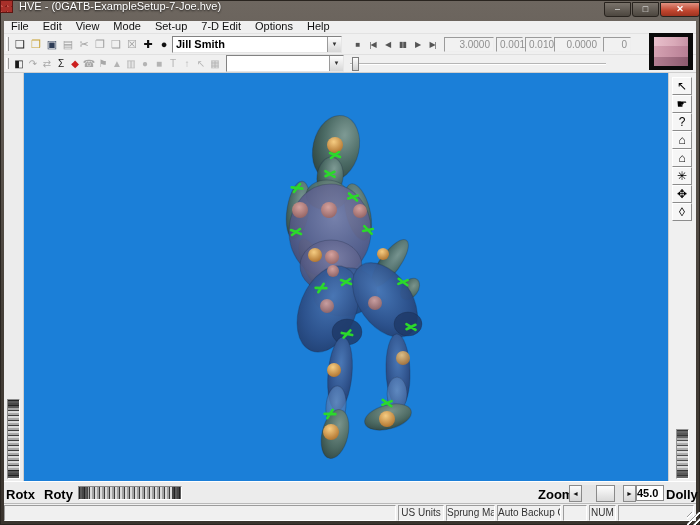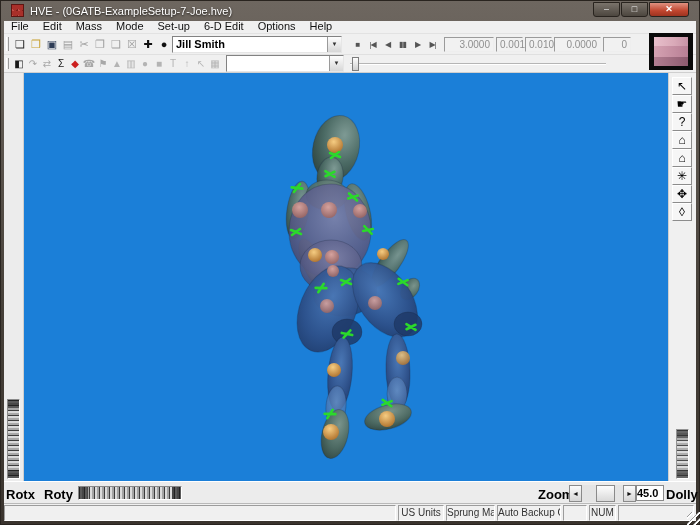--- a/index.html
+++ b/index.html
@@ -1,20 +1,20 @@
 <!DOCTYPE html>
 <html><head>
 <meta charset="utf-8">
 <style>
   html,body{margin:0;padding:0;background:#888;}
   *{box-sizing:border-box;font-family:"Liberation Sans",sans-serif;}
   .window{position:relative;width:700px;height:525px;background:linear-gradient(#6e6760,#453f38 60%,#3a342e);
           box-shadow:inset 0 0 0 1px #29241f;overflow:hidden;}
   
-  .titlebar{position:absolute;left:0;top:0;width:700px;height:21px;display:flex;align-items:center;padding:0 11px;}
+  .titlebar{position:absolute;left:0;top:0;width:700px;height:21px;display:flex;align-items:flex-start;padding:0 0;}
   .appicon{width:13px;height:13px;background:#a8302a;border:1px solid #5e1511;
            background-image:linear-gradient(45deg,#c4524a 25%,transparent 25%),linear-gradient(-45deg,#7c1f1a 25%,transparent 25%);
            background-size:6px 6px;margin-right:6px;flex:0 0 auto;}
   .title{color:#fff;font-size:11px;text-shadow:0 1px 2px rgba(0,0,0,.8);white-space:nowrap;}
   .wbtns{margin-left:auto;display:flex;align-items:flex-start;height:100%;padding-top:2px;}
   .wbtn{width:27px;height:15px;background:linear-gradient(#7a736b,#4c463f);border:1px solid #28231e;border-radius:0 0 3px 3px;
         color:#eee;font-size:9px;line-height:13px;text-align:center;margin-left:1px;cursor:default;}
   .wbtn.close{width:40px;background:linear-gradient(#e09180,#c0452e 60%,#9e3320);color:#fff;font-weight:bold;}
   
   .client{position:absolute;left:4px;top:21px;width:692px;height:500px;background:#f0f0f0;}
@@ -98,24 +98,24 @@
       <span class="wbtn">–</span>
       <span class="wbtn">□</span>
       <span class="wbtn close">✕</span>
     </span>
   </div>
 
   <div class="client">
     <div class="menubar">
         <span class="menuitem">File</span>
         <span class="menuitem">Edit</span>
-        <span class="menuitem">Mass</span>
+        <span class="menuitem">View</span>
         <span class="menuitem">Mode</span>
         <span class="menuitem">Set-up</span>
-        <span class="menuitem">6-D Edit</span>
+        <span class="menuitem">7-D Edit</span>
         <span class="menuitem">Options</span>
         <span class="menuitem">Help</span>
       </div>
 
     <div class="toolbar tb1">
       <span class="grip"></span>
       <span class="iconrow">
           <span class="tbtn t16" style="color: rgb(34, 34, 34);">❏</span>
           <span class="tbtn t16" style="color: rgb(201, 162, 51);">❒</span>
           <span class="tbtn t16" style="color: rgb(46, 61, 87);">▣</span>

